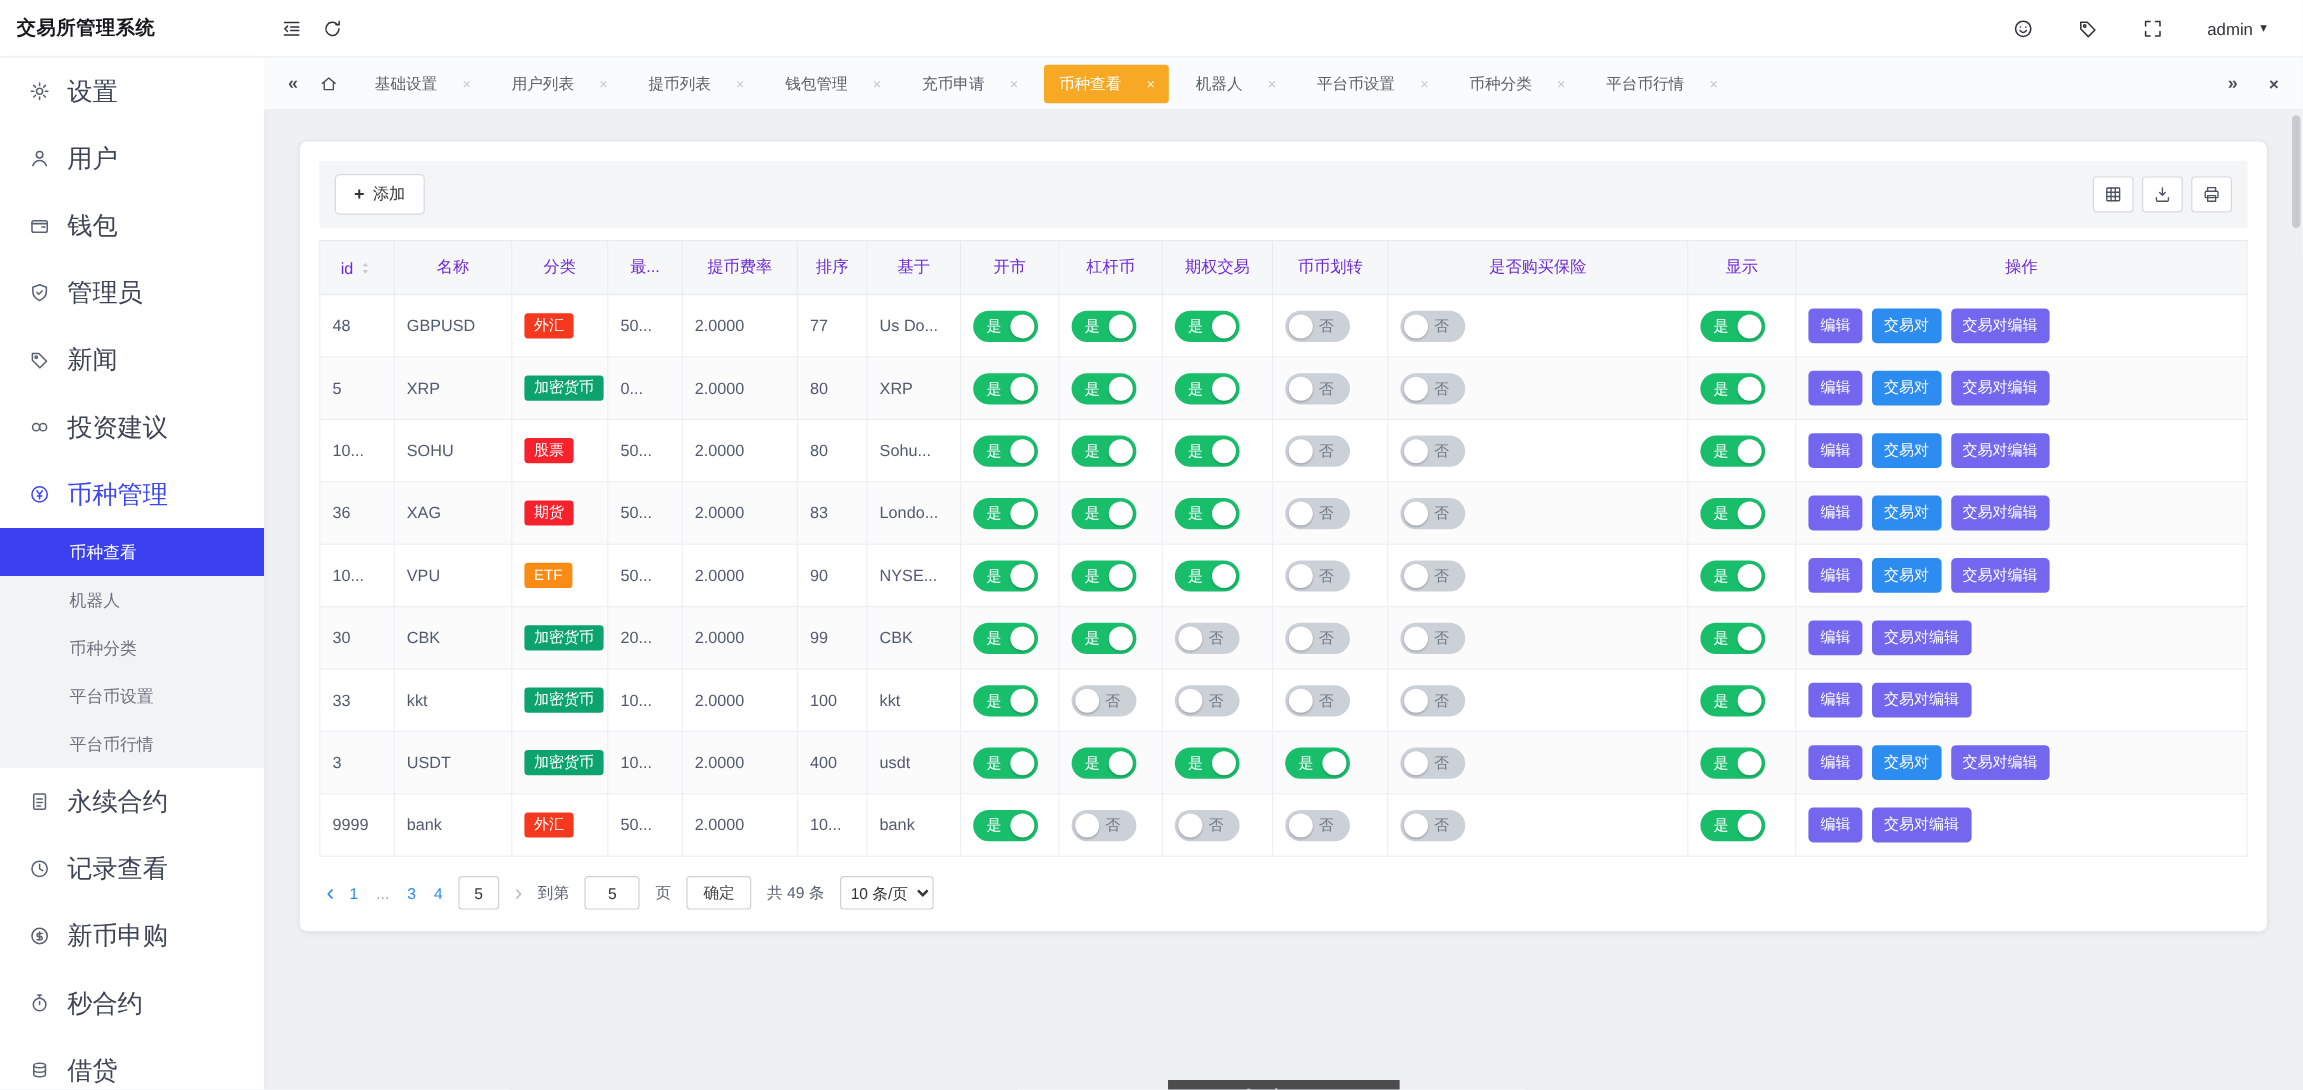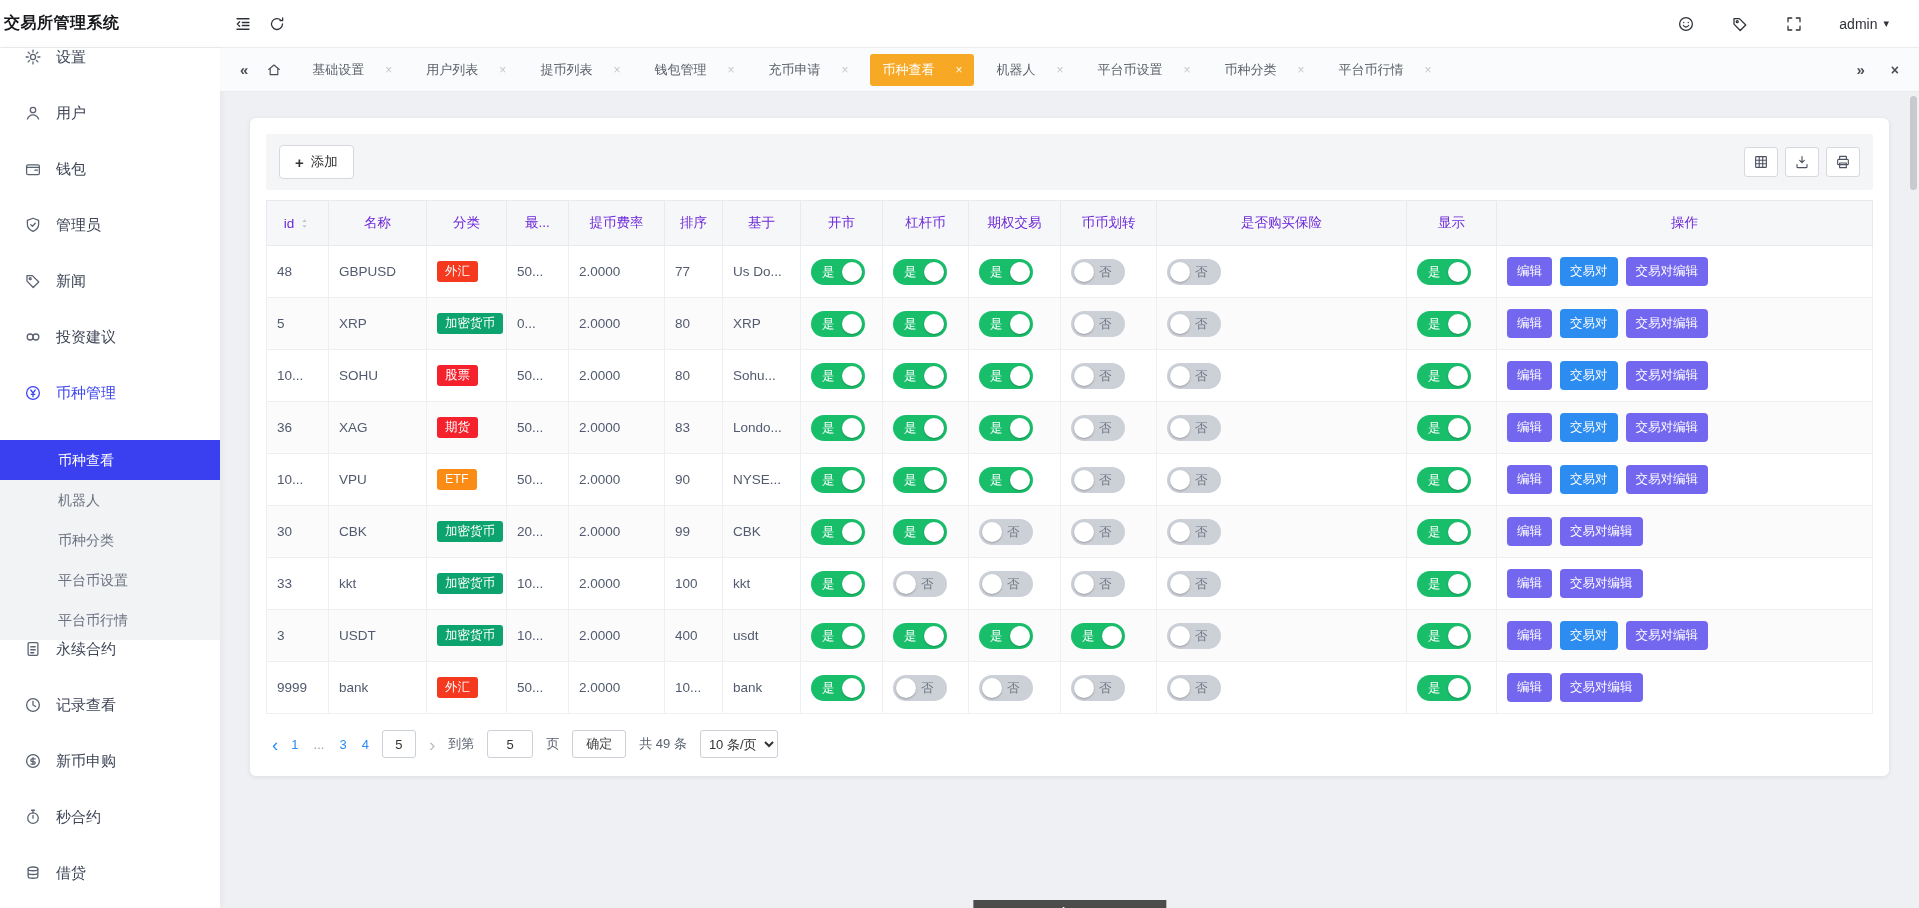--- a/index.html
+++ b/index.html
@@ -2,30 +2,30 @@
 <html><head>
 <meta charset="utf-8">
 <style>
   * { margin:0; padding:0; box-sizing:border-box; }
   html,body { width:1919px; height:908px; overflow:hidden; }
   body { font-family:"Liberation Sans","DejaVu Sans",sans-serif; background:#eef0f3; color:#333; position:relative; }
   svg.ic { width:18px; height:18px; fill:none; stroke:currentColor; stroke-width:1.7; stroke-linecap:round; stroke-linejoin:round; display:block; }
 
   
   .topbar { height:48px; background:#fff; border-bottom:1px solid #ececec; display:flex; align-items:center; }
-  .app-title { width:220px; padding-left:4px; font-size:16px; font-weight:bold; color:#17181c; letter-spacing:.5px; }
+  .app-title { width:220px; padding-left:14px; font-size:16px; font-weight:bold; color:#17181c; letter-spacing:.5px; }
   .tb-icon { margin-left:16px; color:#2f3238; cursor:pointer; }
   .topbar-right { margin-left:auto; display:flex; align-items:center; gap:36px; padding-right:30px; }
   .tb-user { display:flex; align-items:center; gap:6px; font-size:14px; color:#2f3238; cursor:pointer; }
   .caret { font-size:11px; color:#2f3238; }
 
   
   .layout { display:flex; height:860px; }
   .sidebar { width:220px; background:#fff; box-shadow:2px 0 6px rgba(0,0,0,.04); overflow:hidden; flex:none; }
-  .menu-item { height:56px; display:flex; align-items:flex-start; gap:14px; padding-left:24px; font-size:15px; color:#3d4455; cursor:pointer; }
+  .menu-item { height:56px; display:flex; align-items:center; gap:14px; padding-left:24px; font-size:21px; color:#3d4455; cursor:pointer; }
   .menu-item .mi-icon { color:#5a6170; display:flex; }
   .menu-item.active { color:#3c46f1; }
   .menu-item.active .mi-icon { color:#3c46f1; }
   .submenu { background:#f2f3f5; }
   .sub-item { height:40px; line-height:40px; padding-left:58px; font-size:14px; color:#6a7180; cursor:pointer; }
   .sub-item.active { background:#3a3ff0; color:#fff; }
 
   .main { flex:1; display:flex; flex-direction:column; min-width:0; }
 
   

